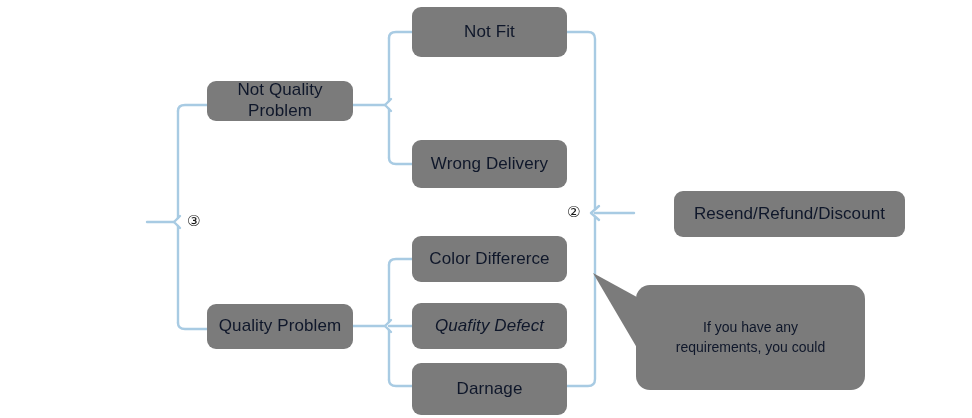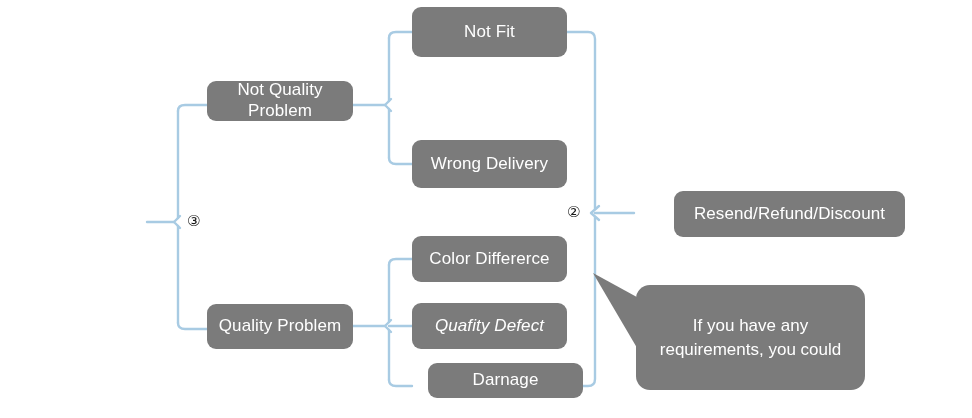--- a/index.html
+++ b/index.html
@@ -26,41 +26,41 @@
     pointer-events: none;
   }
   .node {
     position: absolute;
     box-sizing: border-box;
     display: flex;
     align-items: center;
     justify-content: center;
     text-align: center;
     border-radius: 9px;
-    color: #ffffff;
+    color: #0f172a;
     font-size: 17px;
     line-height: 1.22;
     letter-spacing: 0.1px;
     padding: 2px 8px;
     z-index: 3;
   }
   .node.gray {
     background: #7b7b7b;
   }
   .node.orange {
     background: #c0551a;
     border-radius: 11px;
   }
   .callout {
     position: absolute;
     box-sizing: border-box;
     background: #7b7b7b;
     border-radius: 14px;
-    color: #ffffff;
-    font-size: 17px;
+    color: #0f172a;
+    font-size: 14px;
     line-height: 1.38;
     display: flex;
     align-items: center;
     justify-content: center;
     text-align: center;
     padding: 6px 14px;
     z-index: 3;
   }
   .callout-text {
     display: block;
@@ -132,21 +132,21 @@
   </div>
 
   <div class="node gray" style="left:412px; top:236px; width:155px; height:46px;">
     <span>Color Differerce</span>
   </div>
 
   <div class="node gray" style="left:412px; top:303px; width:155px; height:46px;font-style:italic;">
     <span>Quafity Defect</span>
   </div>
 
-  <div class="node gray" style="left:412px; top:363px; width:155px; height:35px;margin-left:16px;">
+  <div class="node gray" style="left:412px; top:363px; width:155px; height:52px;">
     <span>Darnage</span>
   </div>
 
   <div class="node gray" style="left:634px; top:191px; width:231px; height:46px;margin-left:40px;">
     <span>Resend/Refund/Discount</span>
   </div>
 
   <svg style="position:absolute; left:588px; top:266px; width:90px; height:110px; z-index:2;" viewBox="0 0 90 110" xmlns="http://www.w3.org/2000/svg">
     <path d="M5,7 L78,47 L62,104 Z" fill="#7b7b7b"></path>
   </svg>

